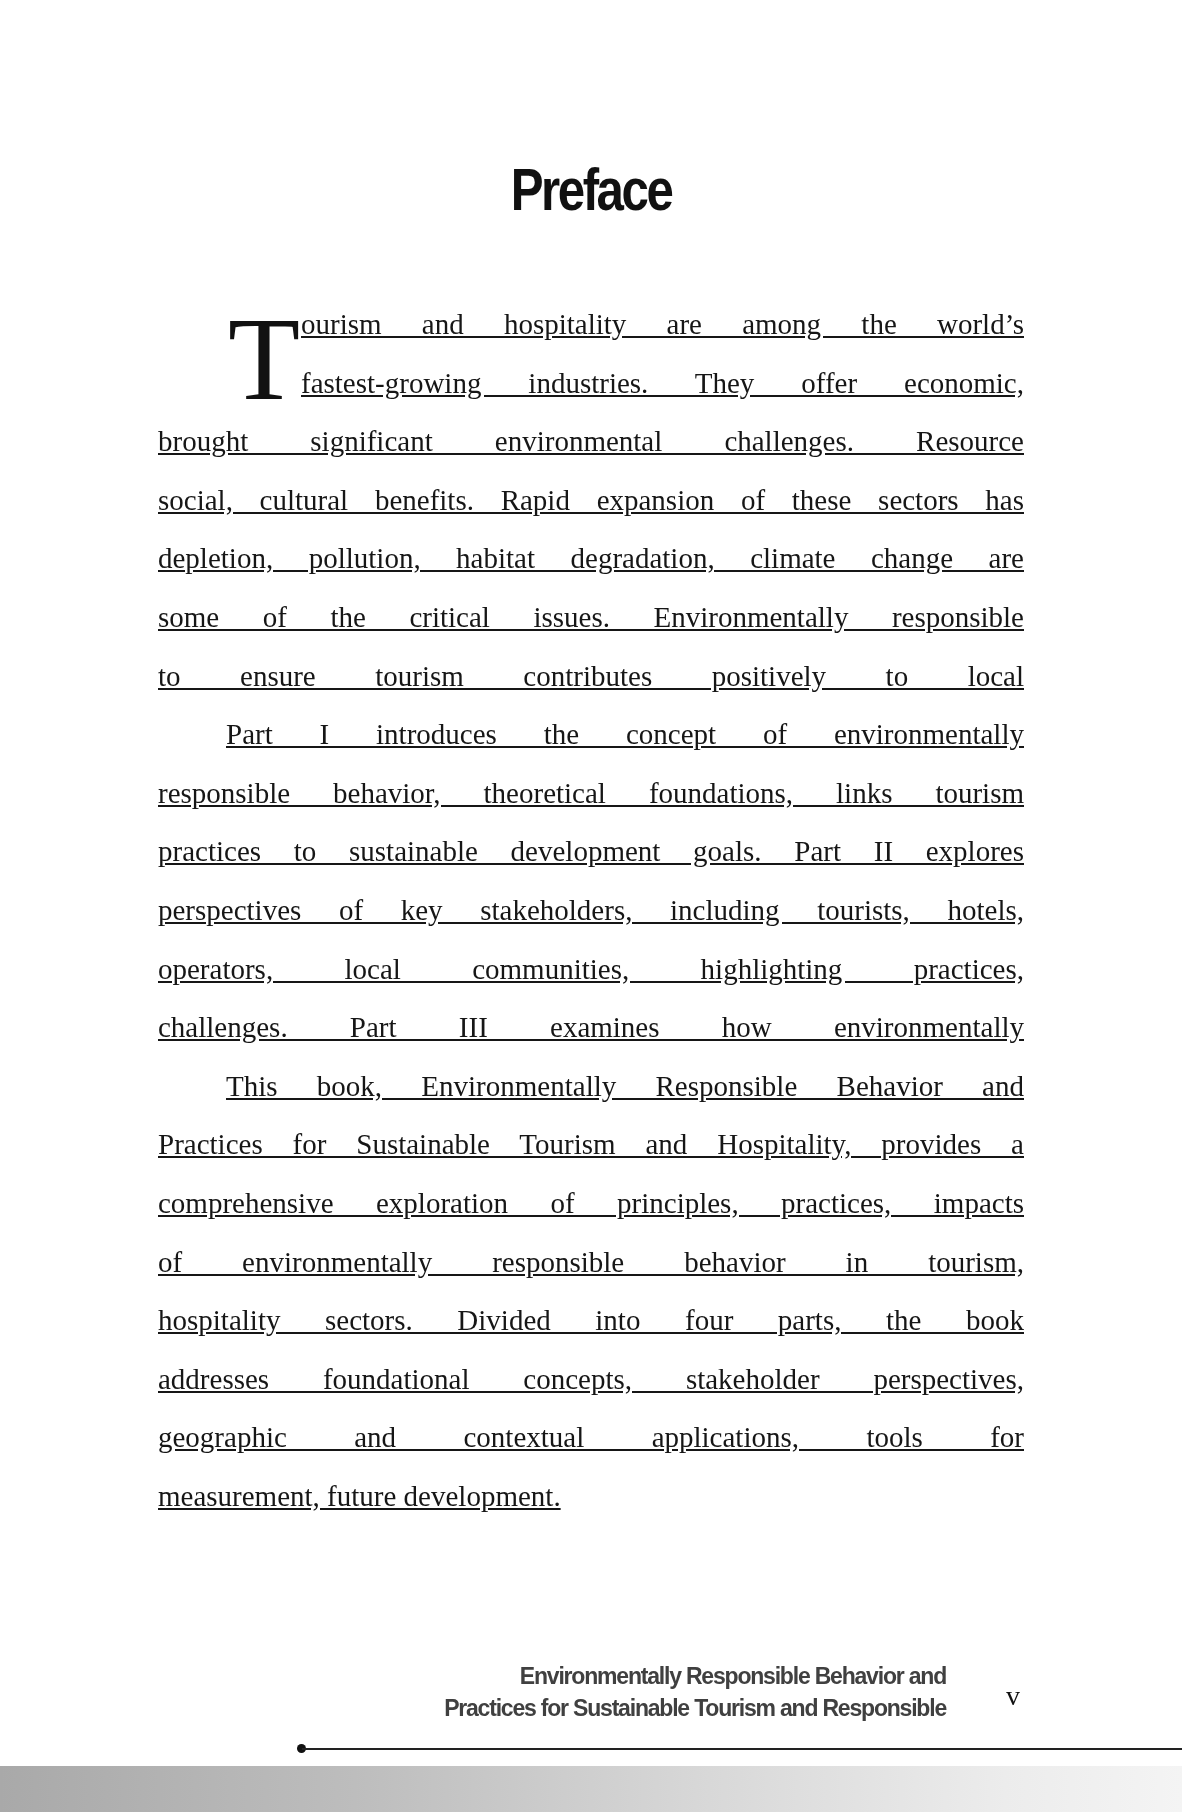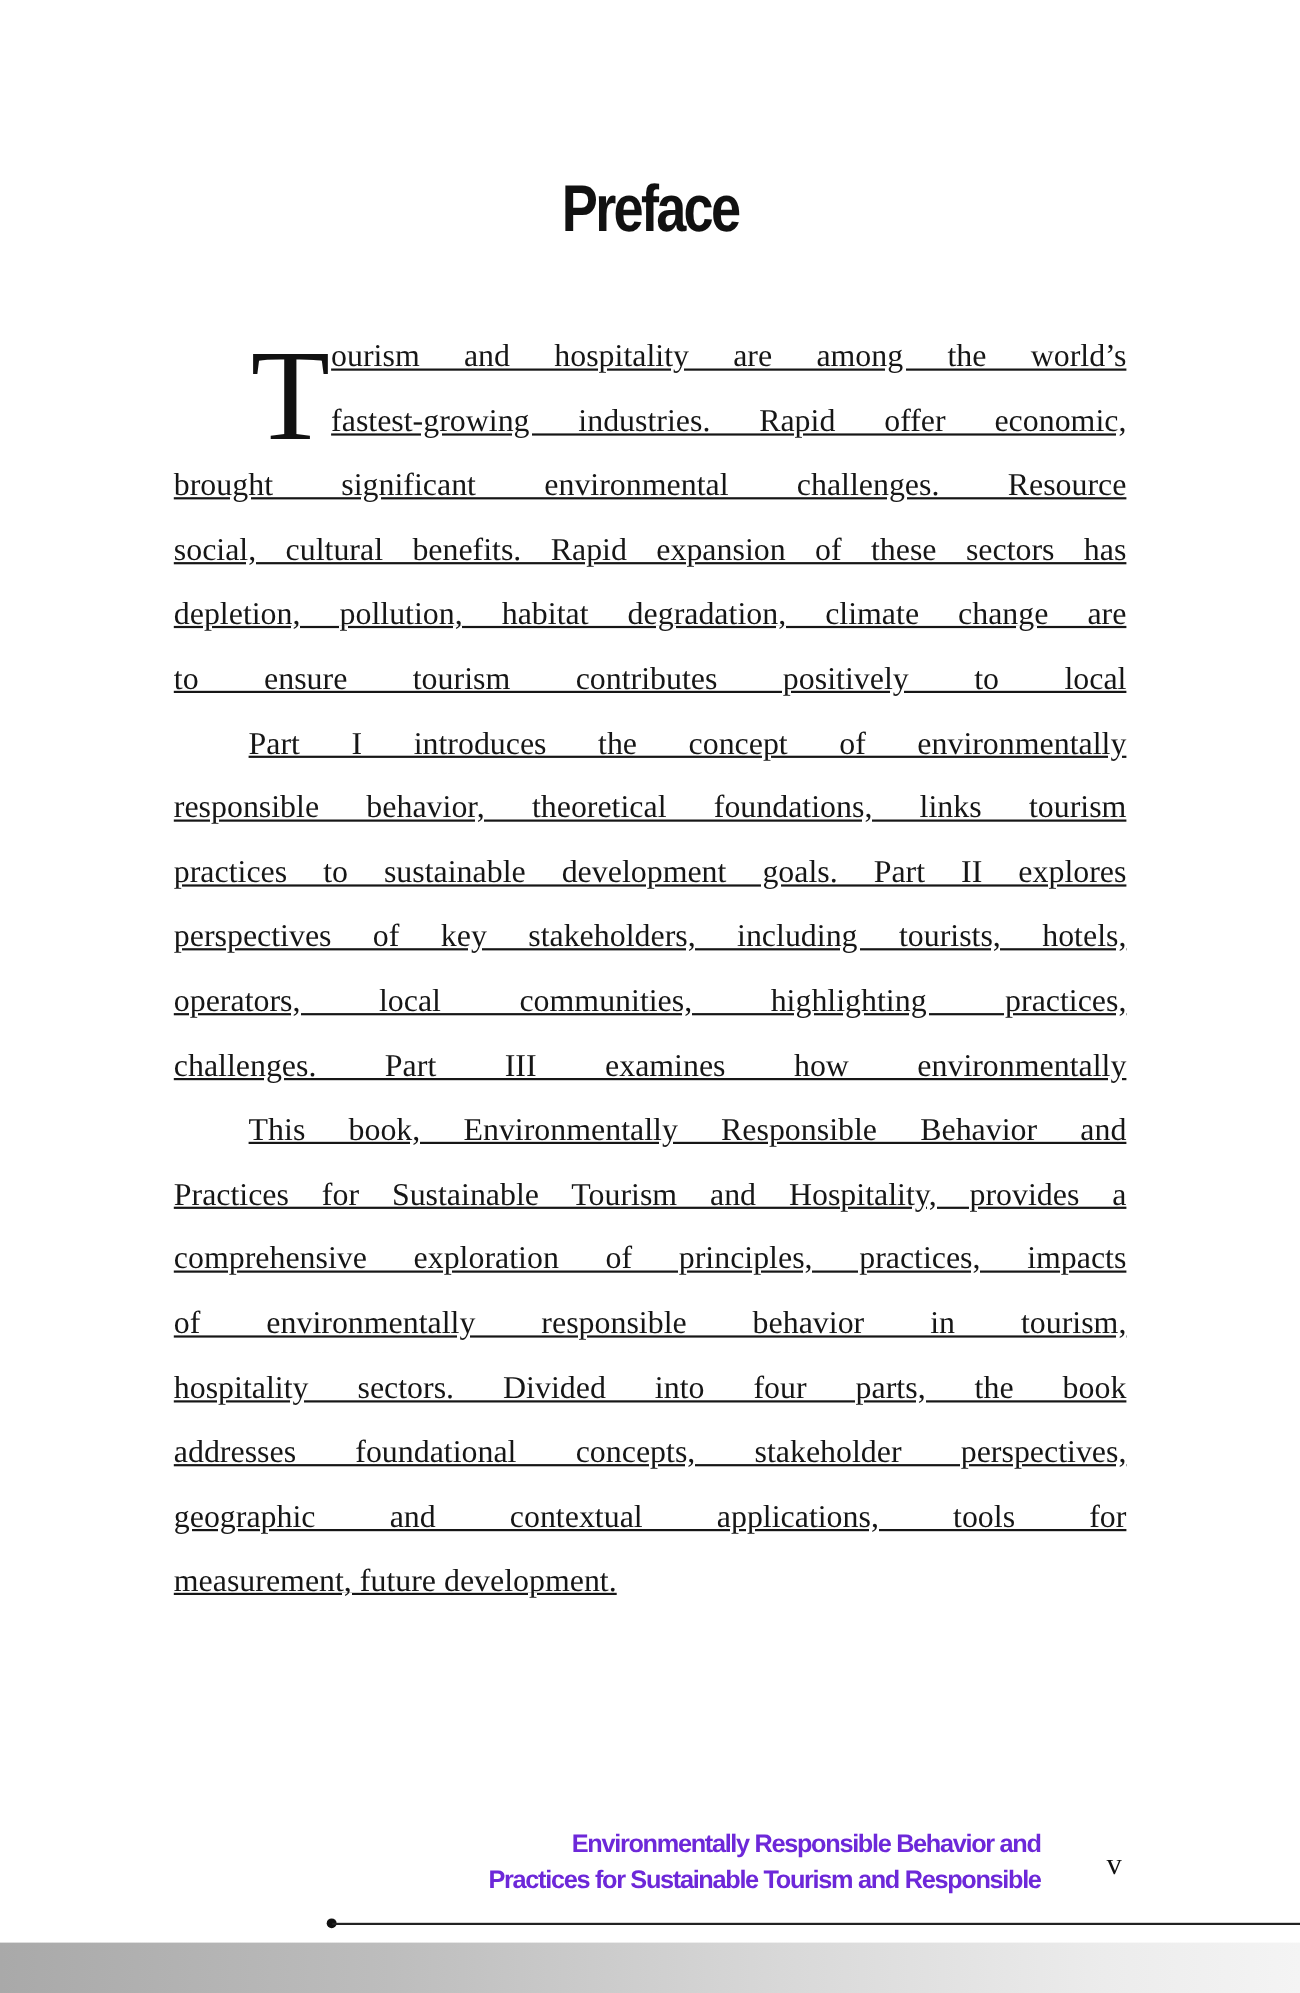--- a/index.html
+++ b/index.html
@@ -29,21 +29,21 @@
     .line.indent { padding-left: 68px; }
     .line.dropcap-line { padding-left: 143px; }
     .dropcap {
       position: absolute; left: 70px; top: 6px;
       font-family: "Liberation Serif", serif; font-size: 118px; line-height: 1;
       color: #111;
     }
     .footer-title {
       position: absolute; right: 236px; top: 1660px; text-align: right;
       font-family: "Liberation Sans", sans-serif; font-weight: bold;
-      font-size: 23px; color: #6d28d9; line-height: 32px;
+      font-size: 23px; color: #404040; line-height: 32px;
       letter-spacing: -1.2px;
     }
     .page-number {
       position: absolute; left: 1006px; top: 1680px;
       font-family: "Liberation Serif", serif; font-size: 28px; color: #111;
     }
     .rule {
       position: absolute; left: 302px; right: 0; top: 1748px; height: 2px;
       background: #222;
     }
@@ -58,24 +58,25 @@
   </style>
 </head>
 <body>
 
 <div class="title">Preface</div>
 
 <div class="body-text">
   <div style="position:relative;">
     <span class="dropcap">T</span>
     <div class="line dropcap-line">ourism and hospitality are among the world’s</div>
-    <div class="line dropcap-line">fastest-growing industries. Rapid offer economic,</div>
+    <div class="line dropcap-line">fastest-growing industries. They offer economic,</div>
     <div class="line">brought significant environmental challenges. Resource</div>
     <div class="line">social, cultural benefits. Rapid expansion of these sectors has</div>
     <div class="line">depletion, pollution, habitat degradation, climate change are</div>
+    <div class="line">some of the critical issues. Environmentally responsible</div>
     <div class="line">to ensure tourism contributes positively to local</div>
   </div>
   <div>
     <div class="line indent">Part I introduces the concept of environmentally</div>
     <div class="line">responsible behavior, theoretical foundations, links tourism</div>
     <div class="line">practices to sustainable development goals. Part II explores</div>
     <div class="line">perspectives of key stakeholders, including tourists, hotels,</div>
     <div class="line">operators, local communities, highlighting practices,</div>
     <div class="line">challenges. Part III examines how environmentally</div>
   </div>

